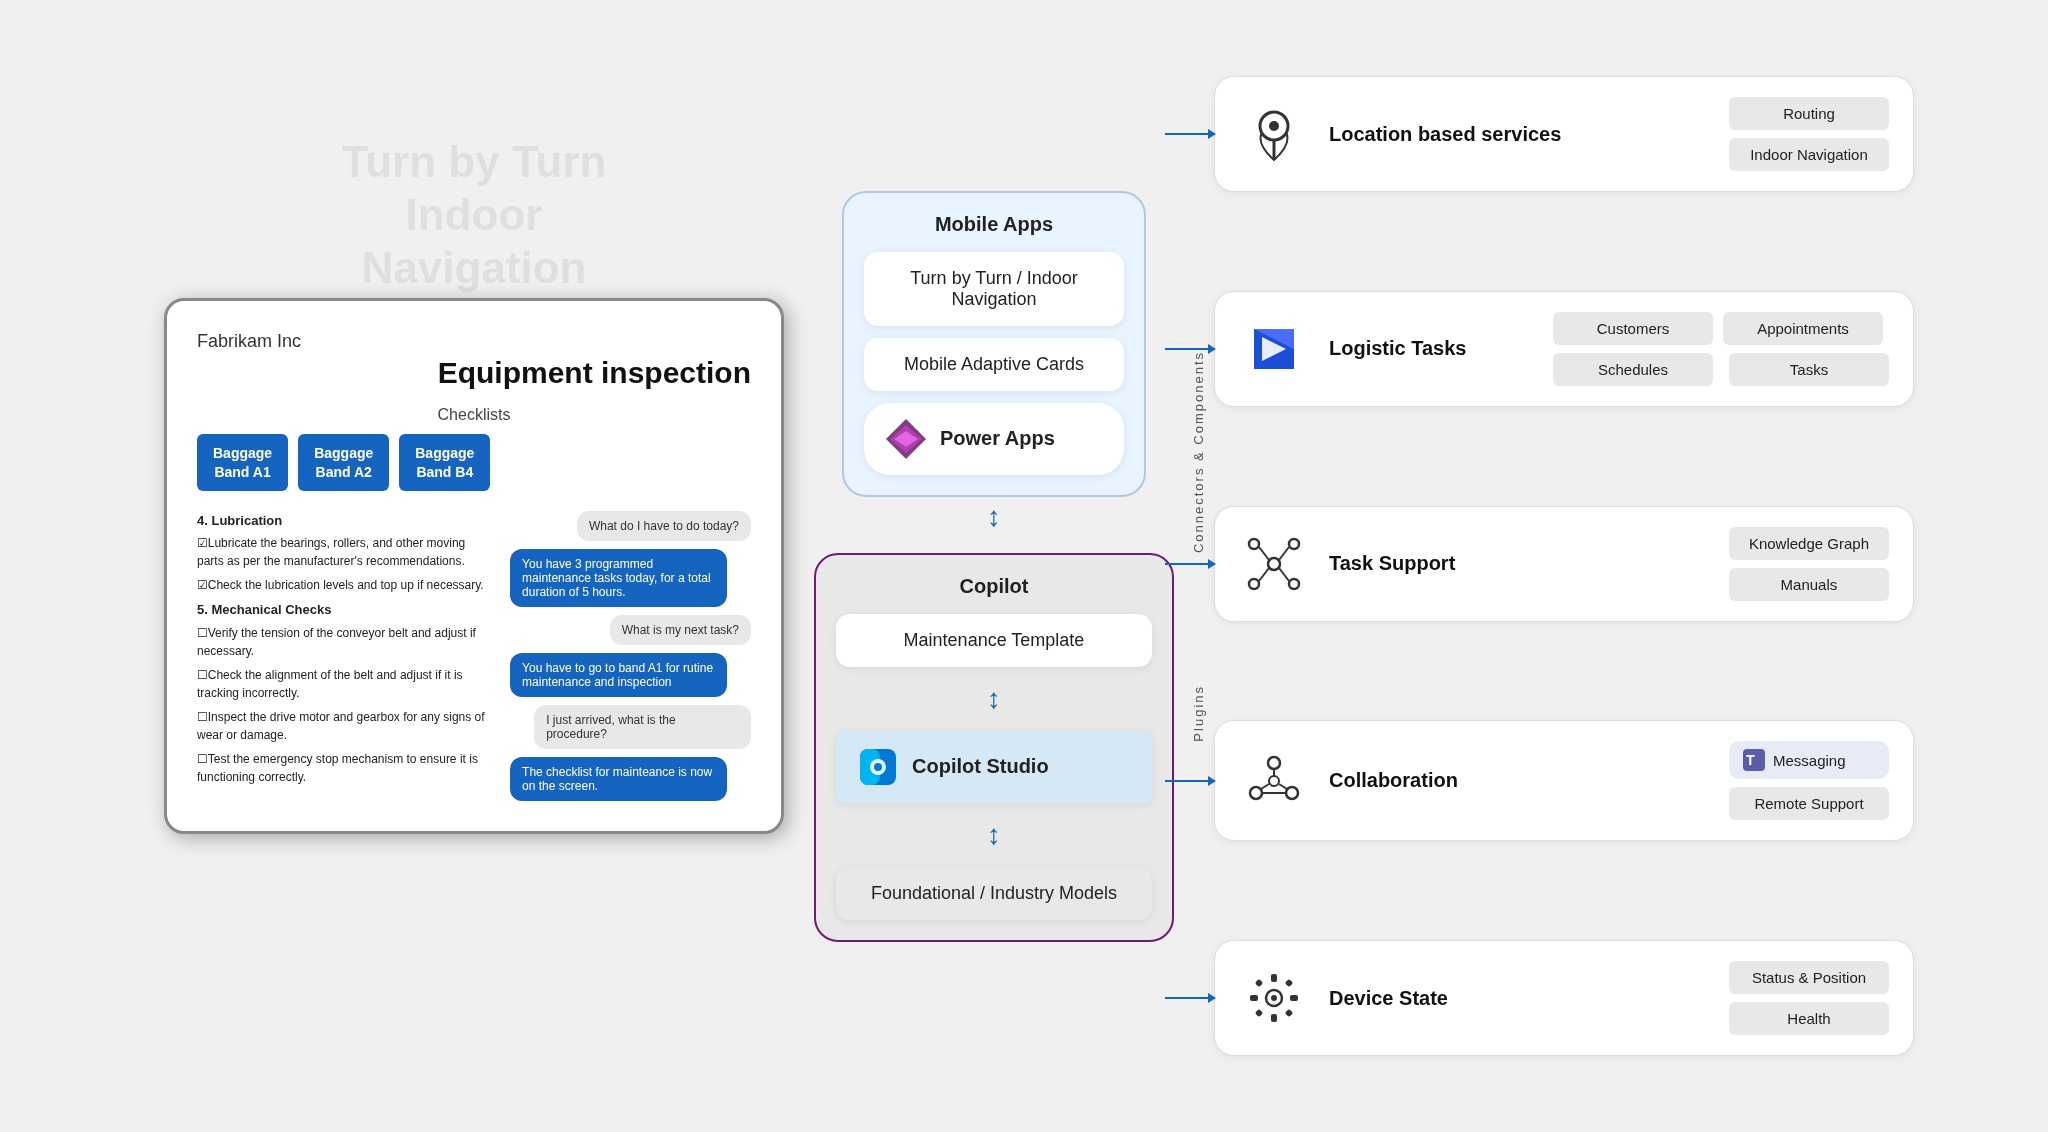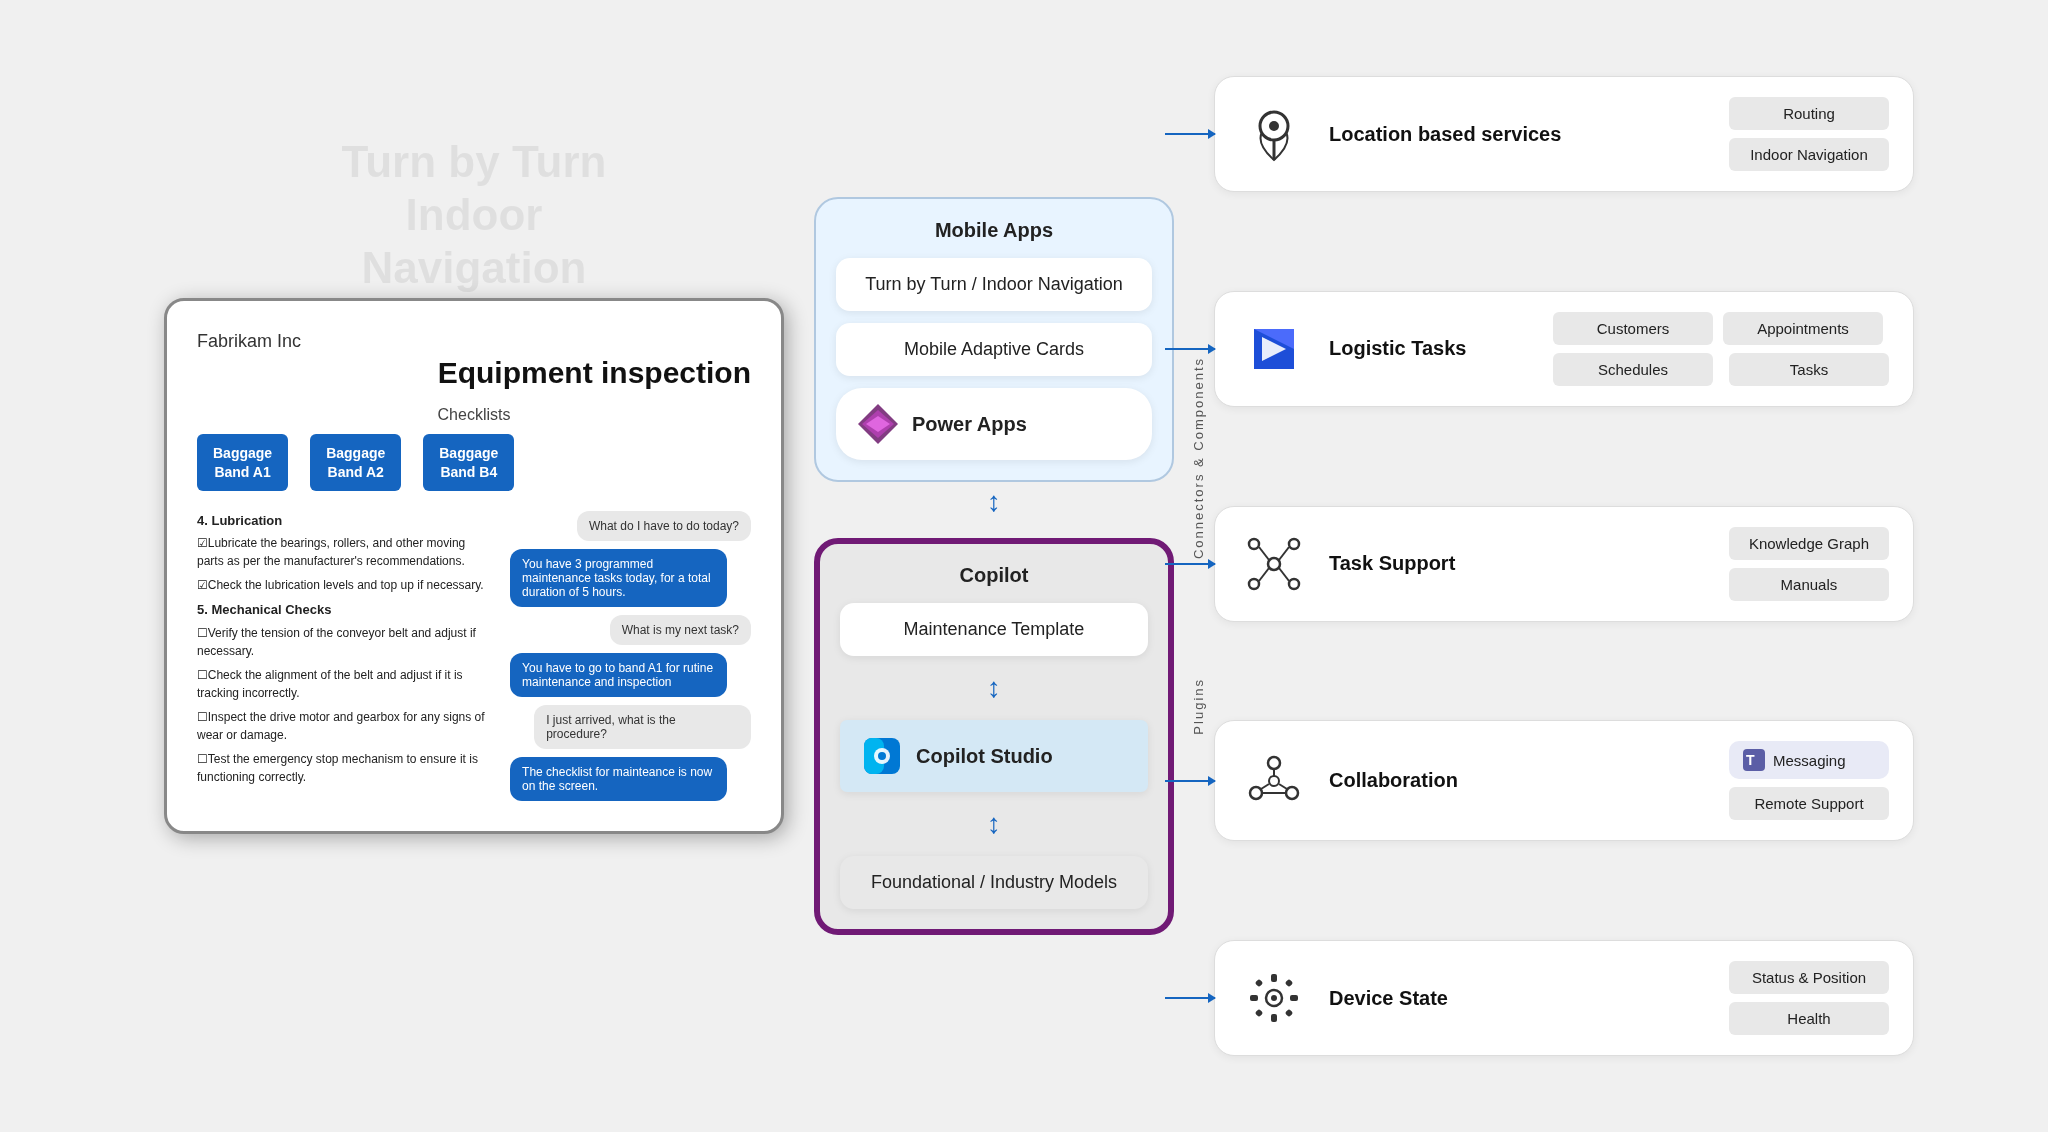--- a/index.html
+++ b/index.html
@@ -67,21 +67,21 @@
 
     .checklist-label {
       text-align: center;
       font-size: 16px;
       color: #444;
       margin-bottom: 10px;
     }
 
     .checklist-buttons {
       display: flex;
-      gap: 22px;
+      gap: 10px;
       margin-bottom: 20px;
     }
 
     .checklist-btn {
       background: #1565c0;
       color: #fff;
       border: none;
       border-radius: 6px;
       padding: 10px 16px;
       font-size: 14px;
@@ -155,21 +155,21 @@
       left: 50%;
       transform: translateX(-50%);
     }
     .bg-text-bottom {
       bottom: 20px;
       left: 50%;
       transform: translateX(-50%);
     }
 
     .middle-card {
-      width: 360px;
+      width: 304px;
       background: #e8f4ff;
       border-radius: 24px;
       border: 2px solid #b0c8e0;
       padding: 20px;
       display: flex;
       flex-direction: column;
       align-items: center;
       gap: 12px;
     }
 
@@ -220,21 +220,21 @@
       color: #1565c0;
       text-align: center;
       margin: 4px 0;
     }
 
     
     .copilot-card {
       width: 360px;
       background: #e8e8e8;
       border-radius: 24px;
-      border: 6px solid #701a75;
+      border: 2px solid #701a75;
       padding: 20px;
       display: flex;
       flex-direction: column;
       align-items: center;
       gap: 12px;
       margin-top: 16px;
       position: relative;
     }
 
     .copilot-studio-row {

